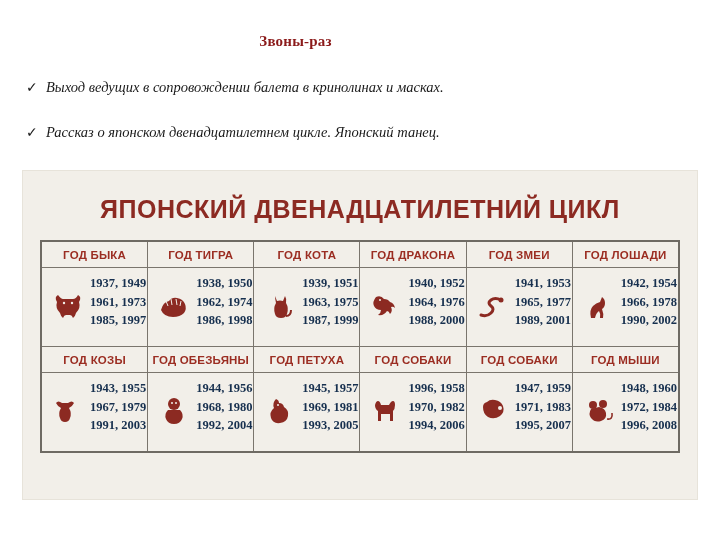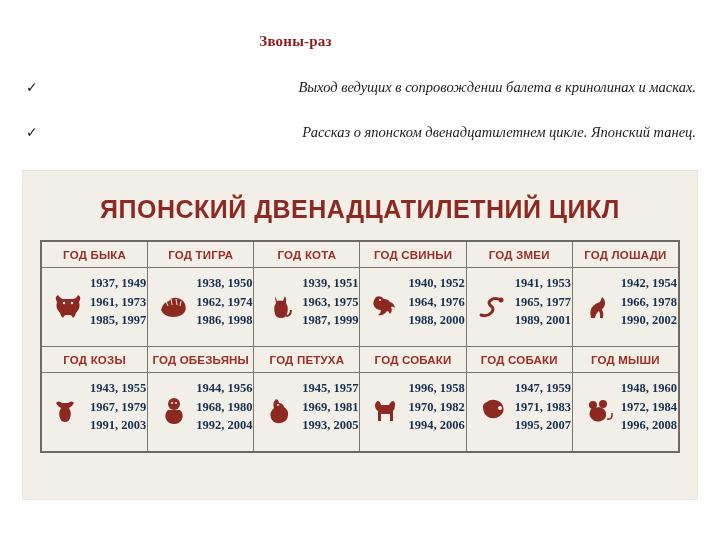--- a/index.html
+++ b/index.html
@@ -50,21 +50,20 @@
   .bullet-mark {
     width: 20px;
     flex: 0 0 20px;
     font-style: normal;
     font-size: 14px;
     color: #1a1a1a;
     font-family: "DejaVu Sans", sans-serif;
   }
   .bullet-text {
     flex: 1 1 auto;
-    text-align: right;
   }
 
   
   .chart-image {
     position: absolute;
     left: 22px;
     top: 170px;
     width: 676px;
     height: 330px;
     background: #f2efe9;
@@ -205,21 +204,21 @@
               </svg>
             </div>
             <div class="cell-years">
               <div>1939, 1951</div>
               <div>1963, 1975</div>
               <div>1987, 1999</div>
             </div>
           </div>
         </td>
         <td>
-          <div class="cell-head">ГОД СВИНЬИ</div>
+          <div class="cell-head">ГОД ДРАКОНА</div>
           <div class="cell-body">
             <div class="cell-art">
               <svg class="art-svg" width="36" height="36" viewBox="0 0 36 36" aria-hidden="true">
                 <path d="M8 9 q5-2 8 2 q4 0 6 3 q4 1 5 6 q-2-2-4-1 q2 4-1 7 q-1-3-3-3 q-3 5-9 4 q3-2 3-5 q-5 0-7-4 q-2-4 2-9 z" fill="#8c2a22"></path>
                 <circle cx="12" cy="12" r="1" fill="#f2efe9"></circle>
               </svg>
             </div>
             <div class="cell-years">
               <div>1940, 1952</div>
               <div>1964, 1976</div>

